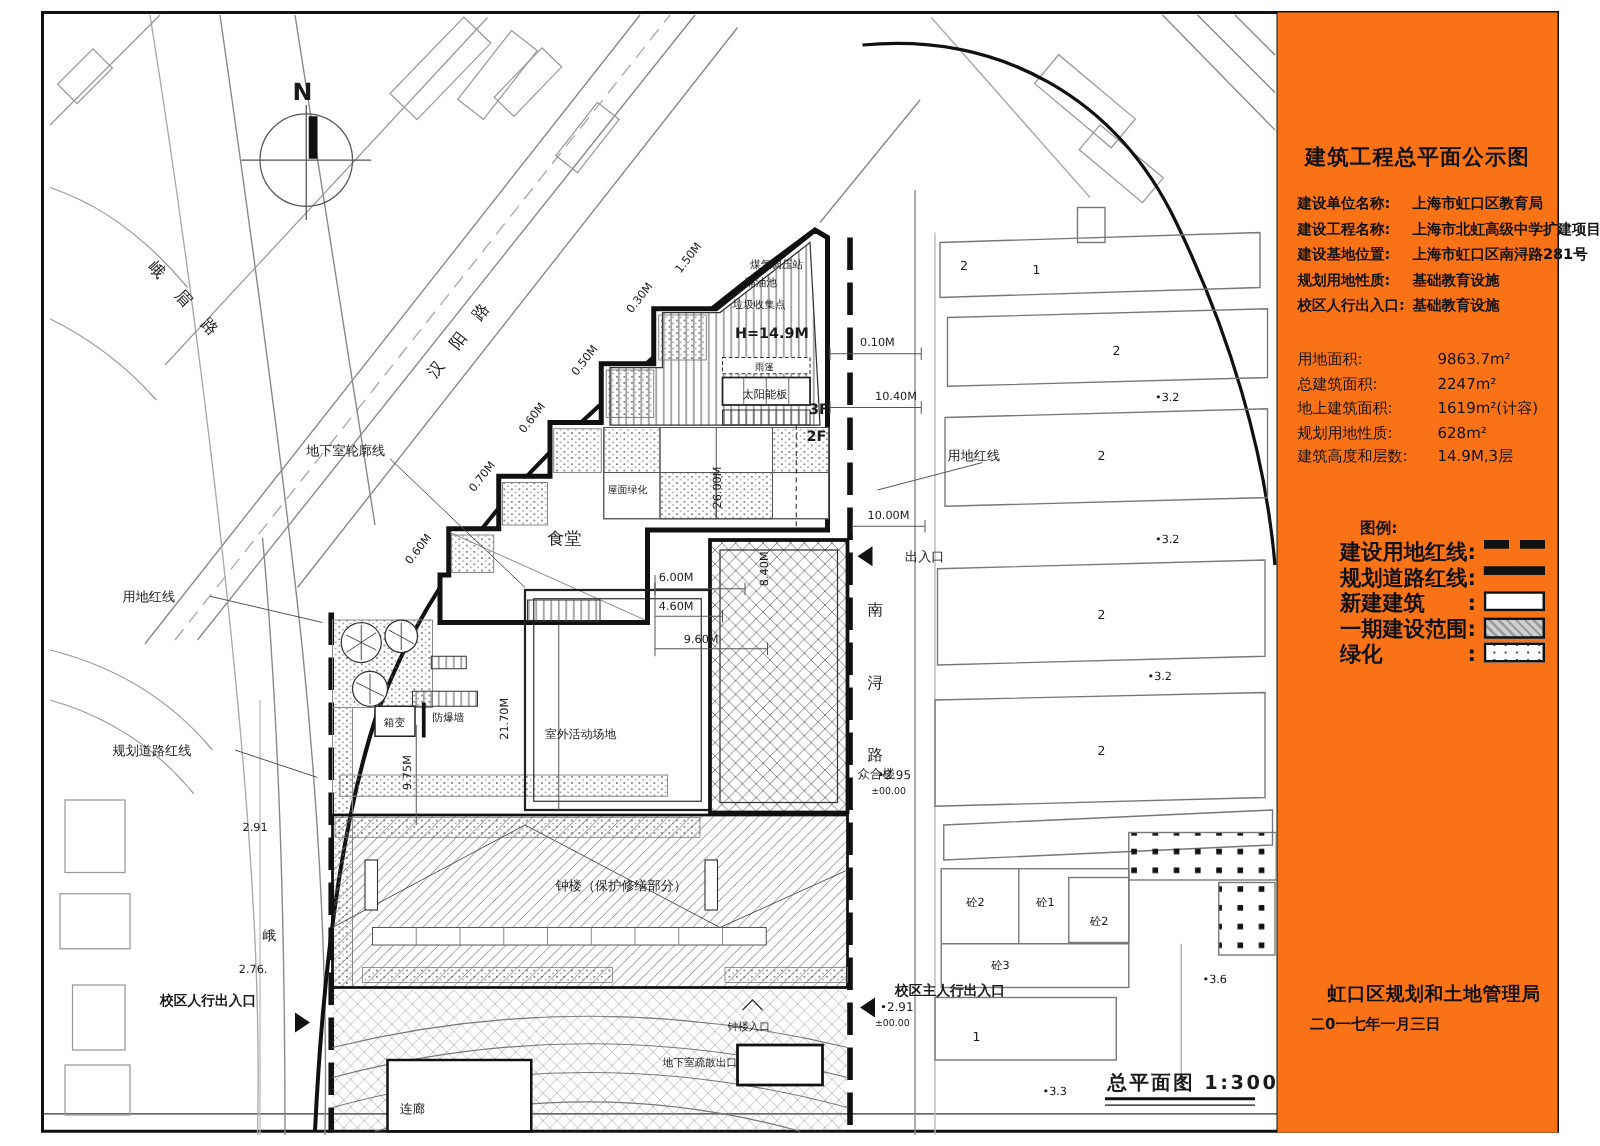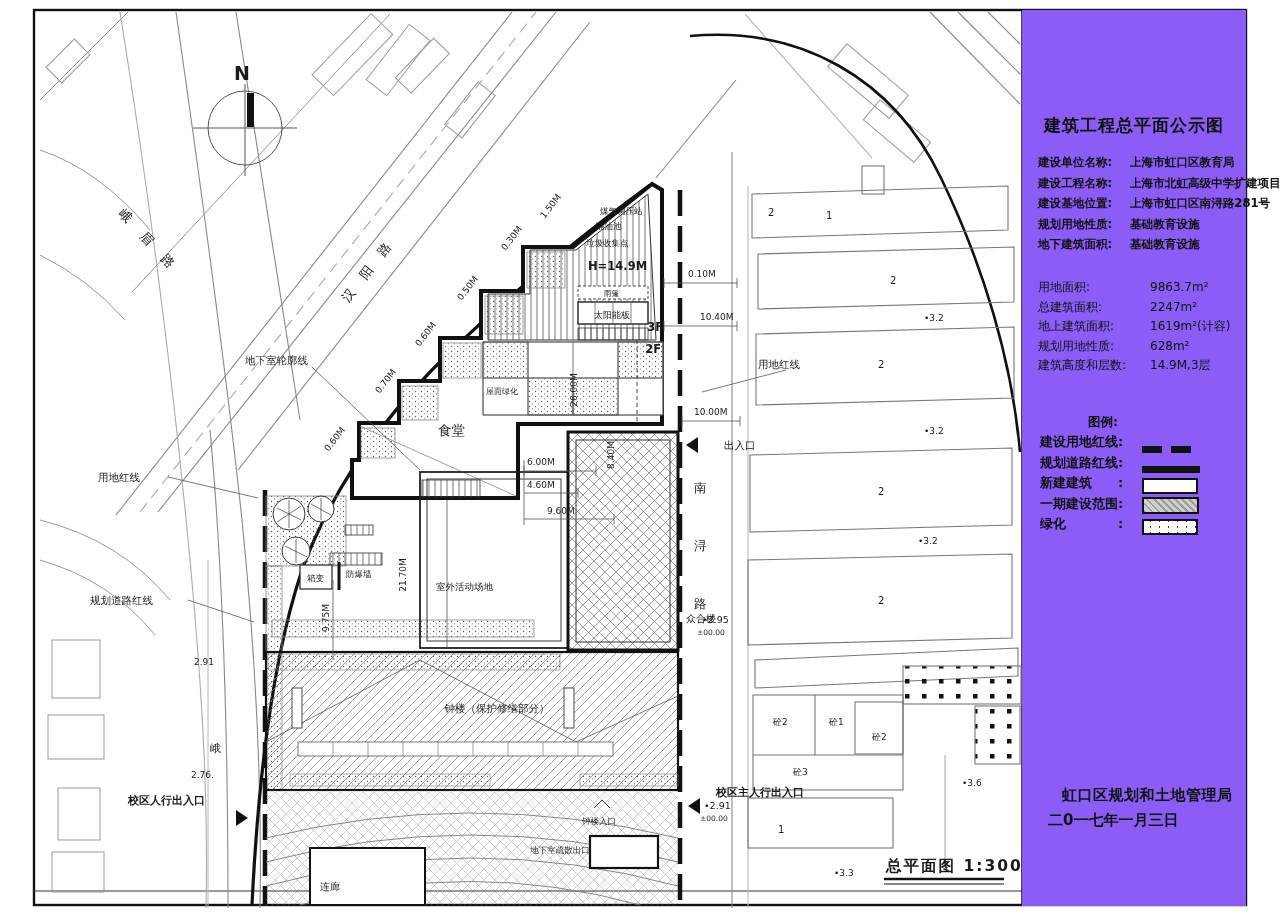--- a/index.html
+++ b/index.html
@@ -1,40 +1,40 @@
 <!DOCTYPE html>
 <html><head>
 <meta charset="utf-8">
 <style>
   html,body{margin:0;padding:0;background:#fff;}
   #page{position:relative;width:1280px;height:917px;background:#fff;overflow:hidden;
         font-family:"DejaVu Sans","Liberation Sans",sans-serif;color:#111;}
   svg text{font-family:"DejaVu Sans","Liberation Sans",sans-serif;fill:#1a1a1a;}
-  .panel{position:absolute;left:1022px;top:10px;width:224px;height:896px;background:#8b5cf6;}
+  .panel{position:absolute;left:1022px;top:10px;width:224px;height:896px;background:#f97316;}
   .p-title{position:absolute;left:22px;top:104px;font-size:17px;font-weight:700;letter-spacing:1px;}
   .p-info{position:absolute;left:16px;top:142px;width:200px;}
   .p-info .row{display:flex;font-size:11.6px;font-weight:700;line-height:20.5px;white-space:nowrap;}
   .p-info .lab{flex:0 0 92px;}
   .p-stats{position:absolute;left:16px;top:268px;width:200px;}
   .p-stats .row{display:flex;font-size:12px;font-weight:400;line-height:19.5px;white-space:nowrap;}
   .p-stats .lab{flex:0 0 112px;}
   .p-legend{position:absolute;left:18px;top:402px;width:196px;}
   .p-legend .lt{font-size:12.5px;font-weight:700;line-height:20px;margin-left:48px;}
-  .p-legend .row{display:flex;align-items:flex-end;font-size:13px;font-weight:700;line-height:20.5px;white-space:nowrap;}
+  .p-legend .row{display:flex;align-items:flex-start;font-size:17px;font-weight:700;line-height:20.5px;white-space:nowrap;margin-left:32px;}
   .p-legend .lab{flex:0 0 96px;}
   .sw{margin-left:6px;}
   .sw-dash{width:58px;height:7px;background:repeating-linear-gradient(90deg,#111 0 20px,transparent 20px 29px);}
   .sw-solid{width:58px;height:7px;background:#111;}
   .sw-box{width:52px;height:12px;border:2.5px solid #111;background:#fff;}
   .sw-hatch{width:53px;height:13px;border:2px solid #111;
             background:#c8c8c8;background-image:repeating-linear-gradient(45deg,#9d9d9d 0 2px,#cfcfcf 2px 5px);}
   .sw-green{width:52px;height:12px;border:2.5px solid #111;background:#fff;
             background-image:radial-gradient(#333 1px,transparent 1.2px);background-size:9px 6px;background-position:2px 3px;}
   .p-agency{position:absolute;left:12px;top:776px;font-size:15px;font-weight:700;letter-spacing:.5px;margin-left:28px;}
-  .p-date{position:absolute;left:26px;top:801px;font-size:15px;font-weight:600;}
+  .p-date{position:absolute;left:26px;top:801px;font-size:12px;font-weight:600;}
 </style>
 </head>
 <body>
 
 <div id="page">
 
 <svg width="1280" height="917" viewBox="0 0 1280 917" style="position:absolute;left:0;top:0;">
   <defs>
     <pattern id="vh" width="6" height="6" patternUnits="userSpaceOnUse">
           <path d="M3,0 V6" stroke="#555" stroke-width="0.8"></path>
@@ -343,21 +343,21 @@
         </div>
     <div class="row">
           <span class="lab">建设基地位置:</span>
           <span>上海市虹口区南浔路281号</span>
         </div>
     <div class="row">
           <span class="lab">规划用地性质:</span>
           <span>基础教育设施</span>
         </div>
     <div class="row">
-          <span class="lab">地下建筑面积:</span>
+          <span class="lab">校区人行出入口:</span>
           <span>基础教育设施</span>
         </div>
   </div>
 
   <div class="p-stats">
     <div class="row">
           <span class="lab">用地面积:</span>
           <span>9863.7m²</span>
         </div>
     <div class="row">

